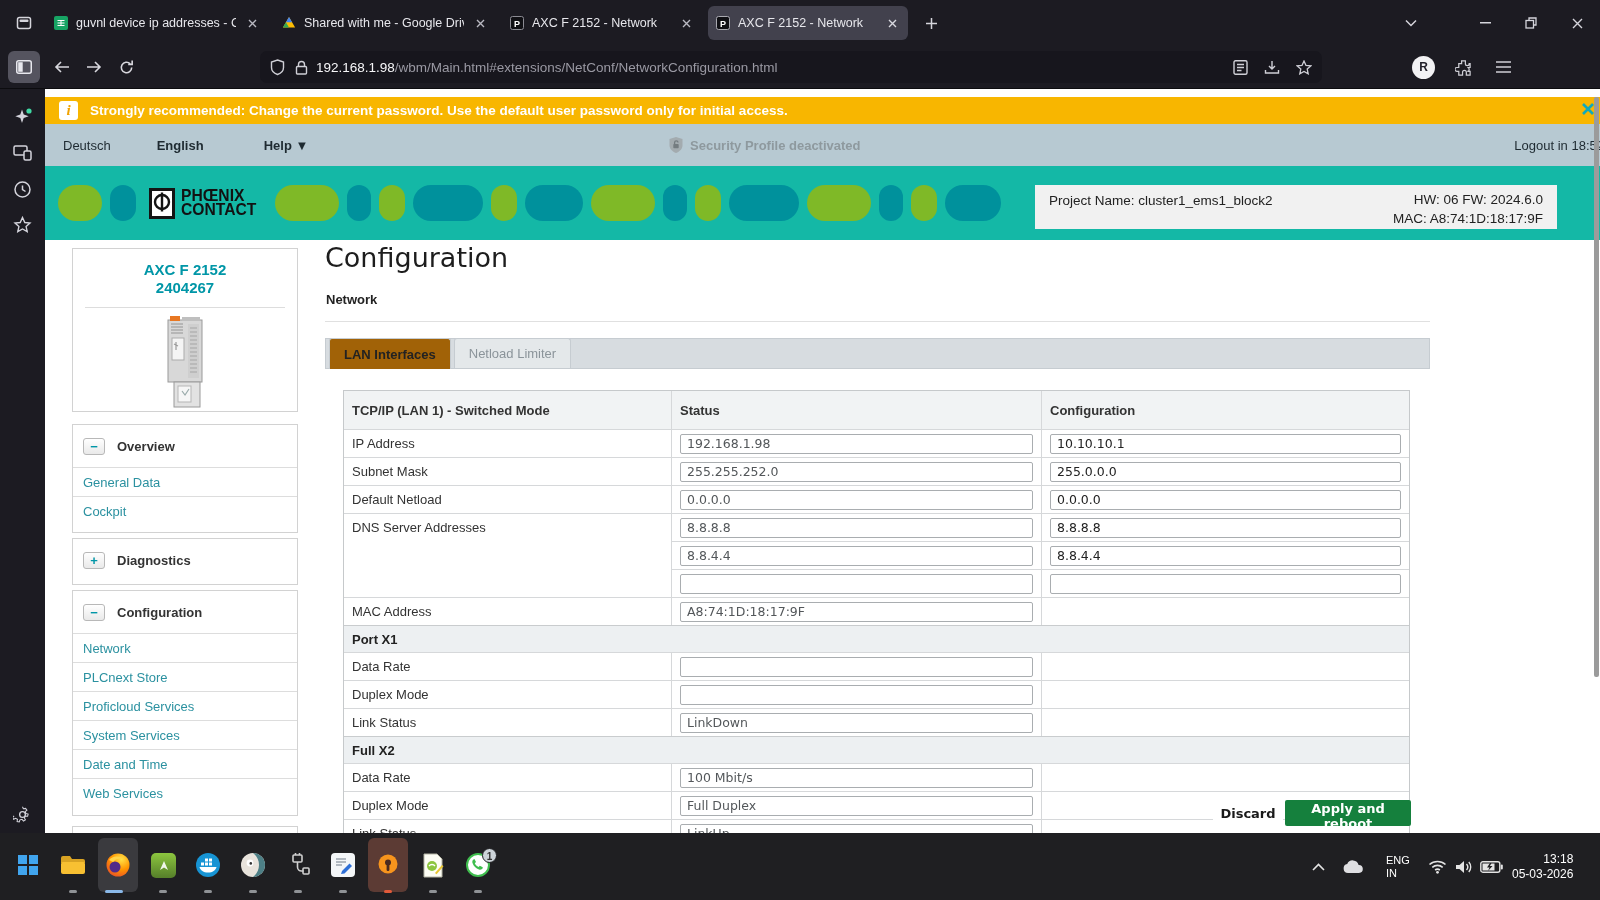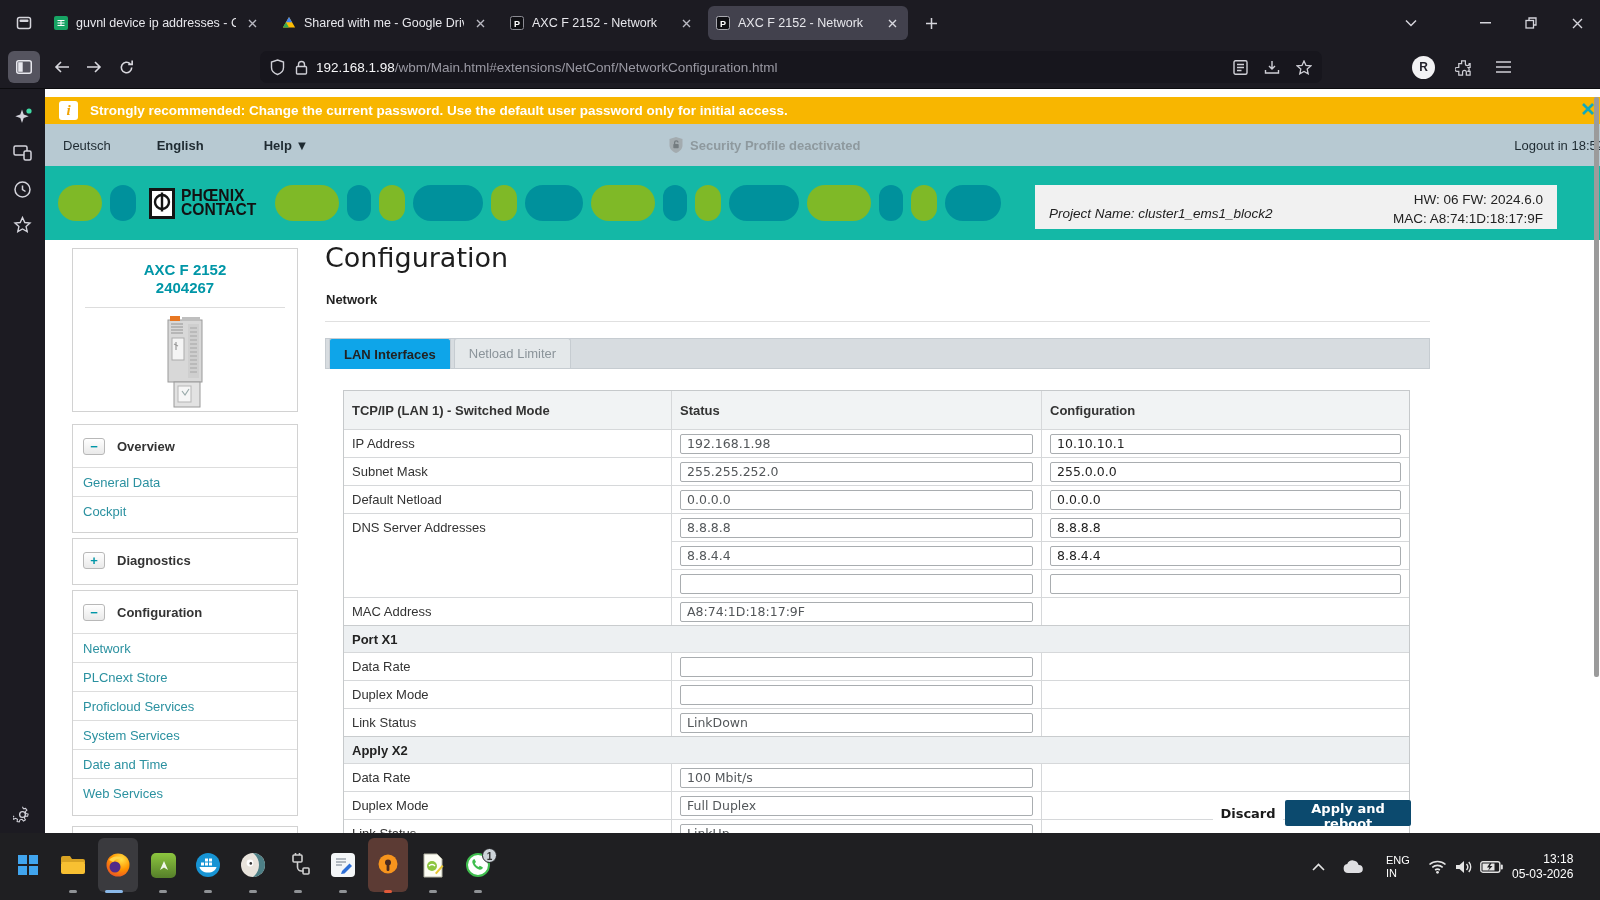--- a/index.html
+++ b/index.html
@@ -57,21 +57,21 @@
   .security{position:absolute;left:623px;display:flex;align-items:center;gap:6px;color:#8e999e;font-weight:bold;}
   .logout{position:absolute;right:-4px;color:#1e2a31;}
 
   .logoband{position:absolute;left:0;top:77px;width:1555px;height:74px;background:#14b8a6;}
   .pillrow{position:absolute;left:13px;top:19px;display:flex;align-items:center;gap:8px;}
   .pill{height:36px;border-radius:18px;flex:none;}
   .plogo{display:flex;align-items:center;gap:5px;margin:0 4px;flex:none;}
   .ptext{font-weight:bold;font-size:17px;line-height:14px;color:#121212;transform:scaleX(.92);transform-origin:left;}
   .projbox{position:absolute;left:990px;top:19px;width:522px;height:44px;background:#f1f1f1;
            display:flex;justify-content:space-between;padding:5px 14px;font-size:13.5px;color:#222;}
-  .projbox .pn{margin-top:16px;font-style:italic;}
+  .projbox .pn{margin-top:3px;}
   .projbox .hwmac{text-align:right;line-height:19px;}
 
   
   .sbox{position:absolute;left:27px;width:226px;background:#fff;border:1px solid #d2d2d2;}
   .devtitle{padding-top:12px;text-align:center;color:#0096a7;font-weight:bold;font-size:15px;line-height:18px;}
   .devdiv{border-top:1px solid #ddd;margin:10px 12px 0 12px;}
   .devimg{display:flex;justify-content:center;padding-top:6px;}
   .shead{display:flex;align-items:center;padding:13px 10px 12px 10px;font-size:13px;font-weight:bold;color:#333;}
   .tgl{width:22px;height:17px;border:1px solid #b8b8b8;border-radius:3px;background:linear-gradient(#fff,#e9e9e9);
        color:#0096a7;font-weight:bold;font-size:13px;line-height:15px;text-align:center;margin-right:12px;flex:none;}
@@ -80,40 +80,40 @@
 
   
   .mtitle{position:absolute;left:280px;top:153px;font-family:"DejaVu Sans",sans-serif;
           font-size:27px;color:#1d1d1d;}
   .msub{position:absolute;left:281px;top:203px;font-size:13px;font-weight:bold;color:#222;}
   .mhr{position:absolute;left:280px;top:232px;width:1105px;border-top:1px solid #e0e0e0;}
   .wtabs{position:absolute;left:280px;top:249px;width:1105px;height:31px;background:#d7dce0;
          border:1px solid #c6ccd1;display:flex;align-items:flex-end;}
   .wtab{height:30px;margin-left:3px;padding:0 14px;display:flex;align-items:center;font-size:13px;
         border:1px solid #c6ccd1;border-bottom:none;border-radius:3px 3px 0 0;}
-  .wtab.on{background:#0ea5e9;font-weight:bold;color:#222;height:31px;margin-bottom:-1px;}
+  .wtab.on{background:#a16207;font-weight:bold;color:#222;height:31px;margin-bottom:-1px;}
   .wtab.off{background:#e4e8ea;color:#8b949a;}
 
   .wtable{position:absolute;left:298px;top:301px;width:1067px;border:1px solid #c6c9cb;background:#fff;}
   .trow{display:flex;}
   .tc{padding:0 8px;display:flex;align-items:center;font-size:13px;color:#333;height:28px;border-top:1px solid #d6d8da;}
   .c1{width:327px;}
   .c2{width:370px;border-left:1px solid #d6d8da;}
   .c3{width:368px;border-left:1px solid #d6d8da;}
   .thead .tc{height:38px;border-top:none;background:#f1f3f4;font-weight:bold;}
   .sub .c1{border-top:1px solid transparent;}
   .band{background:#edf0f2;font-weight:bold;font-size:13px;color:#222;height:27px;
         border-top:1px solid #c9ccce;display:flex;align-items:center;padding-left:8px;}
   .inp{height:20px;border:1px solid #a9adb0;border-radius:2px;font-family:"DejaVu Sans",sans-serif;
        font-size:12.5px;padding:0 6px;width:100%;color:#222;background:#fff;outline:none;}
   .inp.ro{color:#53575a;}
 
   .btn-discard{position:absolute;left:1168px;top:711px;width:70px;height:26px;background:#fff;border:none;
                font-family:"DejaVu Sans",sans-serif;font-weight:bold;font-size:13px;color:#1a1a1a;}
-  .btn-apply{position:absolute;left:1240px;top:711px;width:126px;height:26px;background:#0c4a6e;border:none;
+  .btn-apply{position:absolute;left:1240px;top:711px;width:126px;height:26px;background:#15803d;border:none;
              border-radius:2px;font-family:"DejaVu Sans",sans-serif;font-weight:bold;font-size:13px;color:#fff;}
   .vthumb{position:absolute;left:1549px;top:8px;width:5px;height:580px;background:#9b9b9b;border-radius:2px;}
 
   
   #taskbar{position:absolute;left:0;top:833px;width:1600px;height:67px;background:#1f1f22;}
   .tkslot{position:absolute;top:5px;width:40px;height:54px;border-radius:6px;display:flex;align-items:center;justify-content:center;}
   .tkslot.ffon{background:#3a3a3e;}
   .tkslot.vpnon{background:#5c3b34;}
   .tind{position:absolute;top:57px;height:3px;border-radius:2px;background:#8f9296;}
   .tray{position:absolute;top:0;height:67px;display:flex;align-items:center;color:#fff;}
@@ -530,21 +530,21 @@
             </div>
             <div class="tc c3"></div>
           </div>
           <div class="trow">
             <div class="tc c1">Link Status</div>
             <div class="tc c2">
               <input class="inp ro" readonly="" value="LinkDown" style="">
             </div>
             <div class="tc c3"></div>
           </div>
-          <div class="band">Apply X2</div>
+          <div class="band">Full X2</div>
           <div class="trow">
             <div class="tc c1">Data Rate</div>
             <div class="tc c2">
               <input class="inp ro" readonly="" value="100 Mbit/s" style="">
             </div>
             <div class="tc c3"></div>
           </div>
           <div class="trow">
             <div class="tc c1">Duplex Mode</div>
             <div class="tc c2">

